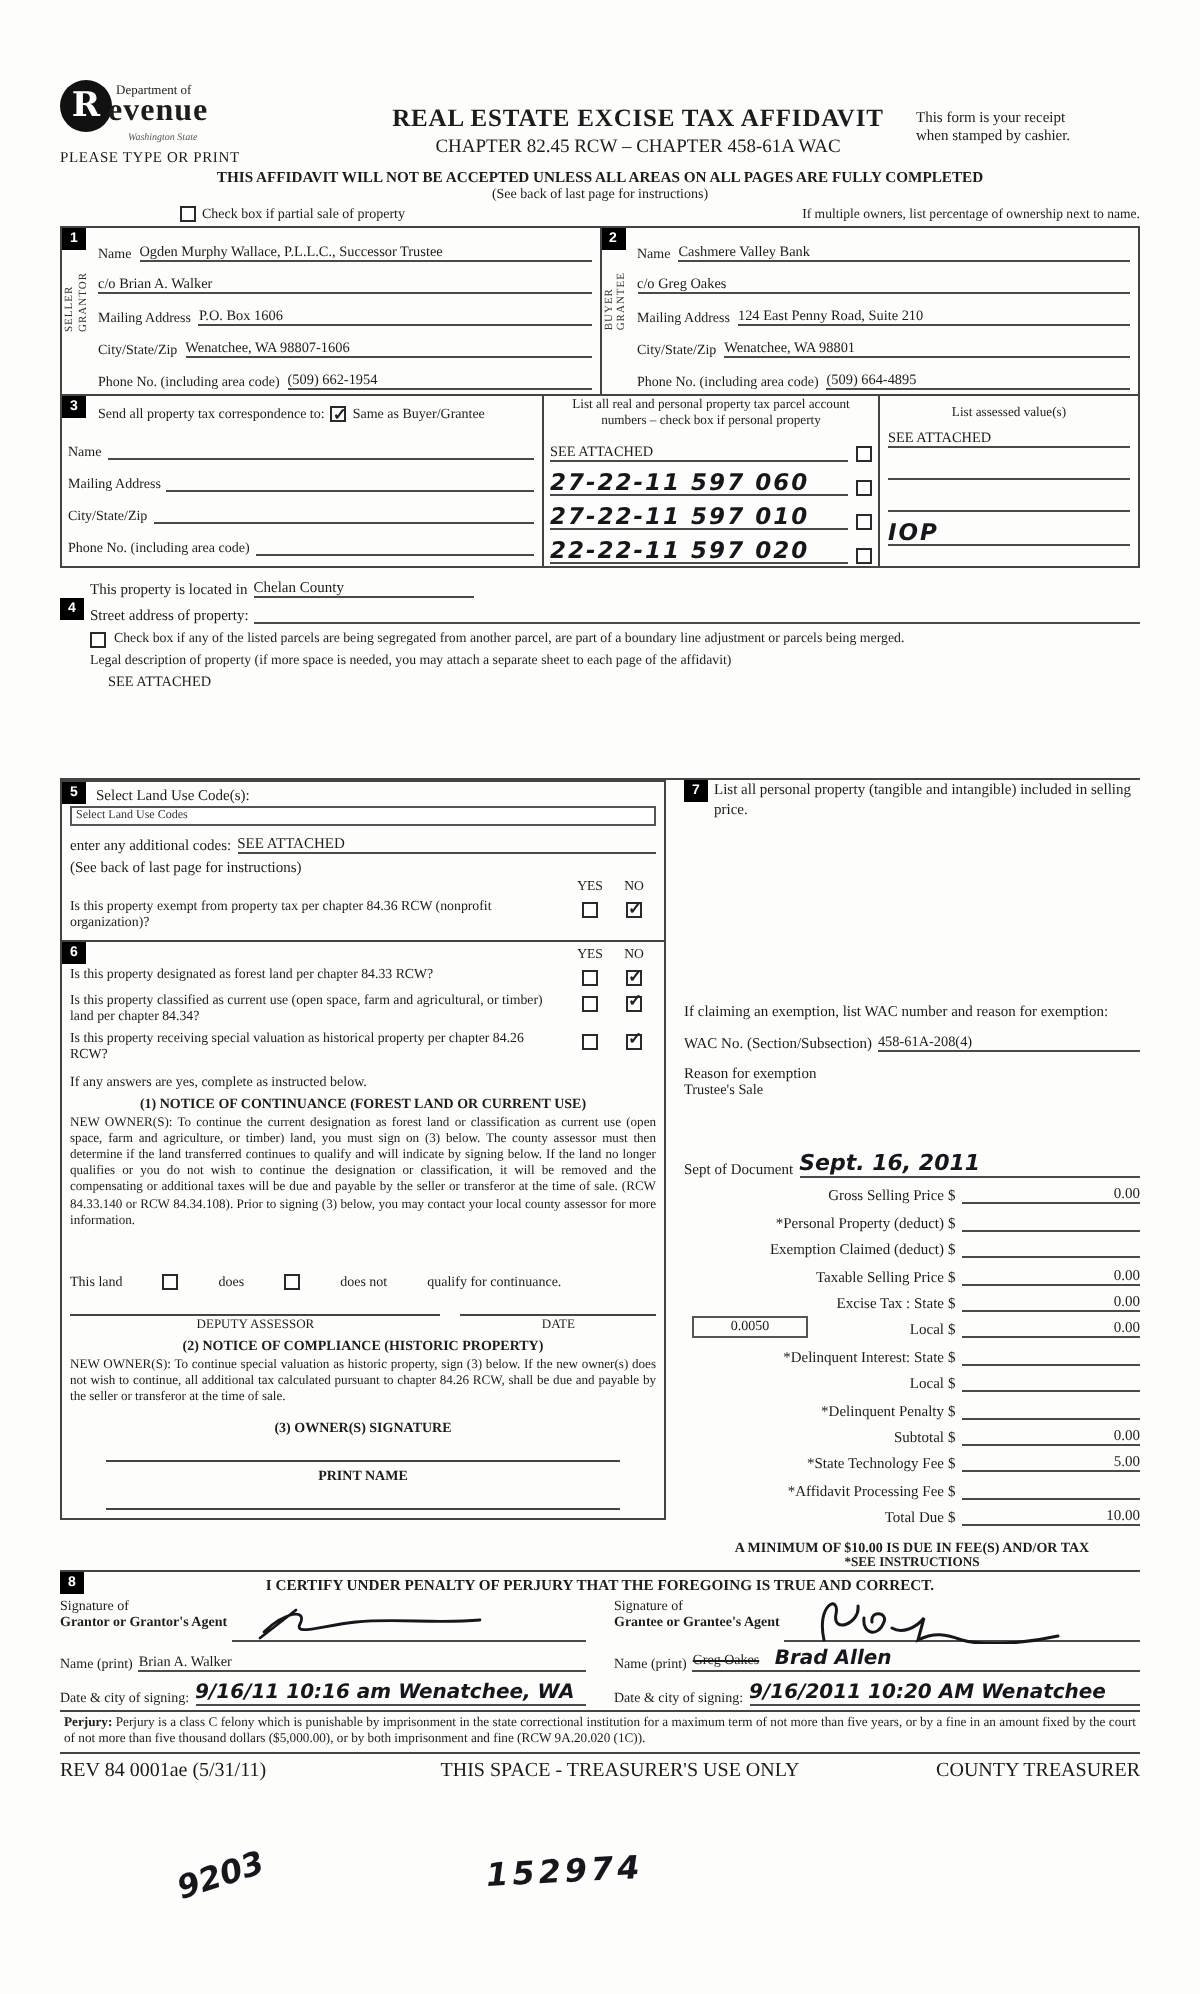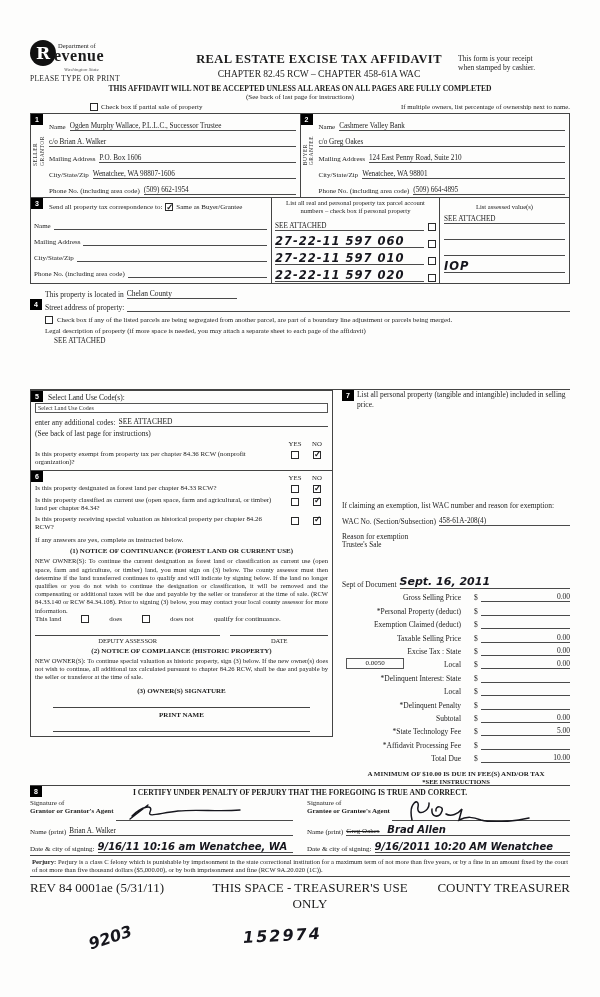--- a/index.html
+++ b/index.html
@@ -25,21 +25,21 @@
   .logo-top{font-size:6.5px;display:block;margin:2px 0 0 2px}
   .logo-rest{font-size:16px;font-weight:bold;letter-spacing:.5px;display:block;margin-left:-2px;line-height:13px}
   .tagline{font-size:5px;color:#555;margin:1px 0 2px 34px;font-style:italic}
   .please{font-size:7.5px;letter-spacing:.3px}
   .title-col{flex:1;text-align:center;padding-top:12px}
   .title{font-size:12.5px;font-weight:bold;letter-spacing:.4px}
   .subtitle{font-size:9.5px;margin-top:2px}
   .receipt{width:112px;font-size:7.5px;padding-top:14px;line-height:9px}
   .warn{font-size:7.6px;font-weight:bold;text-align:center;margin-top:1px}
   .seeback{font-size:7px;text-align:center}
-  .chkrow{display:flex;font-size:7px;margin:2px 0 2px 0;align-items:flex-start}
+  .chkrow{display:flex;font-size:7px;margin:2px 0 2px 0;align-items:flex-end}
   .chkrow .left{margin-left:60px;display:flex;align-items:center;gap:3px;flex:1}
   .chkrow .right{font-size:6.8px}
   
   .parties{display:flex;border:1px solid #444}
   .party{flex:1;position:relative;padding:1px 4px 2px 3px}
   .party+.party{border-left:1px solid #444}
   .prow{display:flex;align-items:flex-end;font-size:7px;height:16px}
   .prow .lab{white-space:nowrap}
   .prow .val{border-bottom:1px solid #4a4a4a;flex:1;margin-left:4px;font-size:7.2px;white-space:nowrap}
   .vert{position:absolute;left:1px;top:22px;display:flex;gap:0px}
@@ -67,51 +67,51 @@
   .box6{border-top:none}
   .dropdown{border:1px solid #555;font-size:6px;color:#333;padding:1px 2px;margin:1px 0 2px 0;background:#fff}
   .ynhead{display:flex;font-size:6.8px;font-weight:normal}
   .ynhead .sp{flex:1}
   .ynhead .c{width:22px;text-align:center}
   .qrow{display:flex;align-items:flex-start;font-size:6.9px;line-height:8px;margin-top:3px}
   .qrow .t{flex:1;padding-right:2px}
   .qrow .c{width:22px;text-align:center;padding-top:1px}
   .para{font-size:6.55px;line-height:8.2px;text-align:justify;margin-top:2px}
   .subttl{font-size:7px;font-weight:bold;text-align:center;margin-top:3px}
-  .landrow{display:flex;align-items:center;gap:20px;font-size:7px;margin-top:0}
+  .landrow{display:flex;align-items:center;gap:20px;font-size:7px;margin-top:22px}
   .sigpair{display:flex;gap:10px;margin-top:12px;font-size:6.5px;text-align:center}
   .sigpair .l1{flex:1.9}
   .sigpair .l2{flex:1}
   .sigline{border-top:1px solid #444;padding-top:1px}
   .cline{border-bottom:1px solid #444;width:88%;margin:12px auto 0 auto;height:1px}
   
   .colR{flex:1;padding:0 0 0 9px;position:relative}
   .s7intro{font-size:7.5px;line-height:9.5px;margin-left:15px}
   .lblrow{display:flex;align-items:flex-end;font-size:7.5px}
   .money{display:flex;align-items:flex-end;height:13.4px;font-size:7.5px}
-  .mlab{width:132px;display:flex;align-items:flex-end;justify-content:flex-end;padding-right:13px;white-space:nowrap}
+  .mlab{width:132px;display:flex;align-items:flex-end;justify-content:flex-end;padding-right:2px;white-space:nowrap}
   .rate{border:1px solid #555;width:58px;text-align:center;font-size:7px;margin-right:auto;margin-left:4px;line-height:9px}
   .dol{width:7px}
   .mval{flex:1;border-bottom:1px solid #4a4a4a;text-align:right;white-space:nowrap}
   .minnote{font-size:7px;font-weight:bold;text-align:center;margin-top:7px}
   .minnote2{font-size:6.6px;text-align:center;font-weight:bold}
   
   .sec8{position:relative;padding:2px 0 2px 0;border-bottom:1px solid #444}
   .cert{font-size:7.6px;font-weight:bold;text-align:center}
   .s8cols{display:flex;gap:14px;margin-top:2px}
   .s8col{flex:1}
   .s8sig{display:flex;align-items:flex-start}
   .s8sig .lab{font-size:7px;line-height:8px;white-space:nowrap}
   .s8sig .area{flex:1;border-bottom:1px solid #4a4a4a;margin-left:2px;position:relative;height:22px}
   .s8row{display:flex;align-items:flex-end;font-size:7px;height:15px}
   .struck{text-decoration:line-through;font-size:7px}
   .handsm{font-size:10px}
   
   .perjury{font-size:6.6px;line-height:8px;text-align:justify;padding:2px 2px;border-bottom:1px solid #444}
-  .foot{display:flex;font-size:13px;margin-top:3px}
+  .foot{display:flex;font-size:10px;margin-top:3px}
   .foot .a{width:170px}
   .foot .b2{flex:1;text-align:center}
   .foot .c2{width:150px;text-align:right}
   .stampL{position:absolute;left:88px;top:928px;font-size:16px;transform:rotate(-18deg)}
   .stampC{position:absolute;left:243px;top:926px;font-size:16px;letter-spacing:2px;transform:rotate(-3deg)}
   svg.sig{position:absolute;bottom:-2px;left:10px}
 </style>
 </head>
 <body>
 

